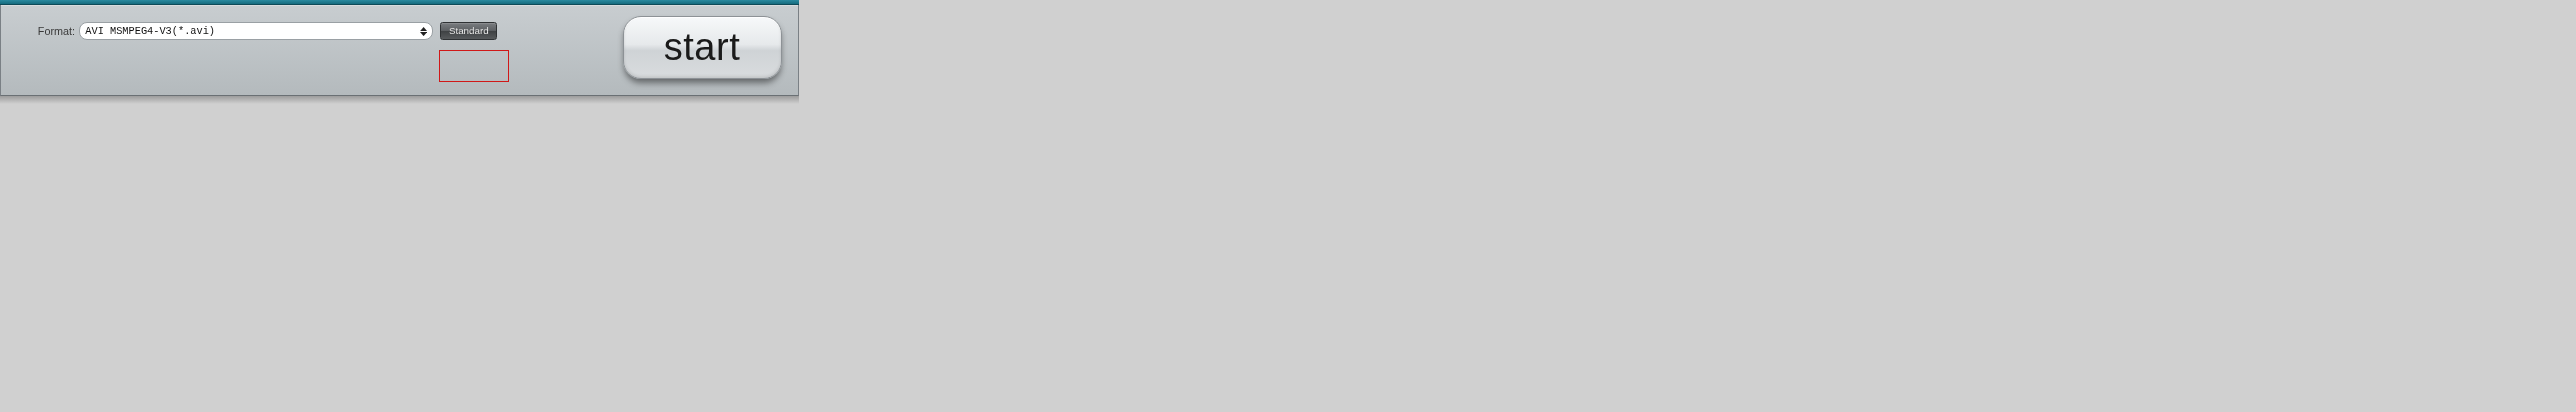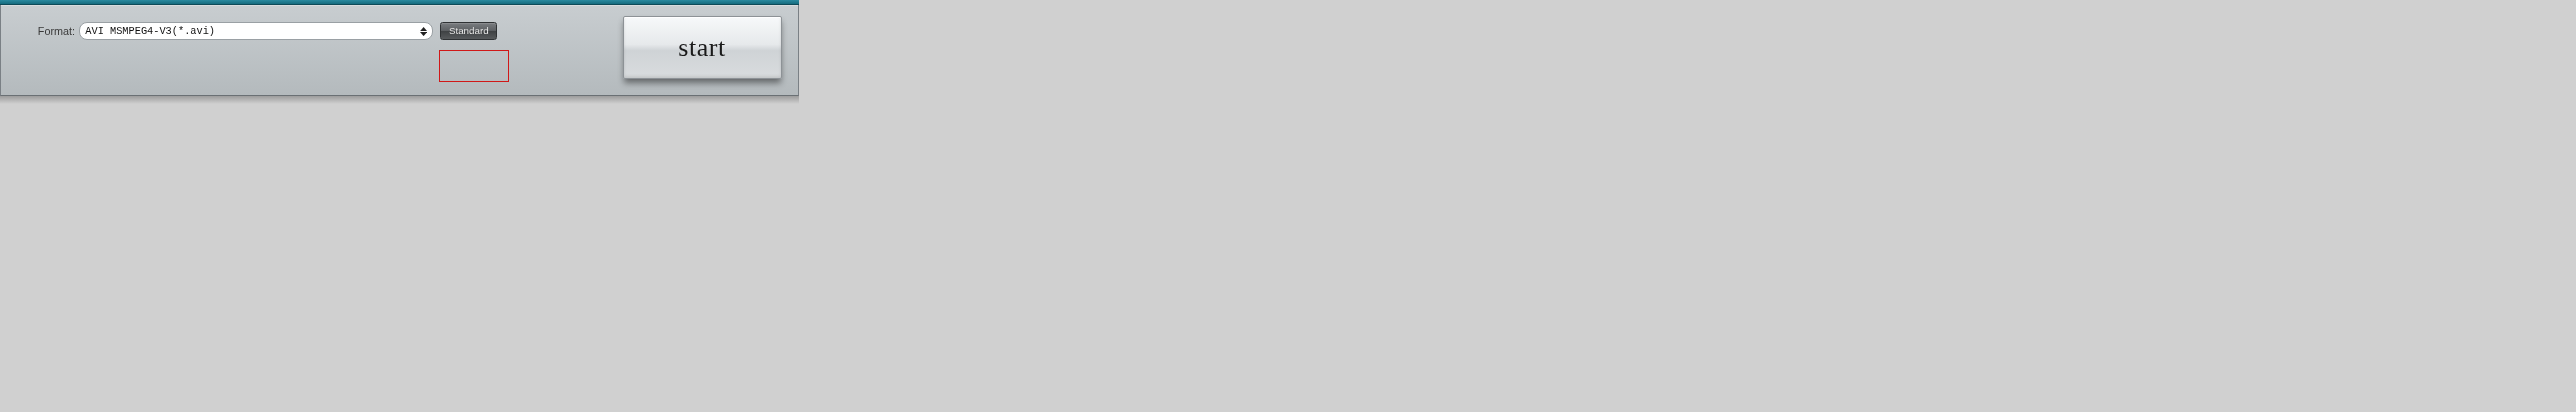--- a/index.html
+++ b/index.html
@@ -140,32 +140,32 @@
     border: 1.5px solid #d01818;
     pointer-events: none;
   }
 
   .start-btn {
     position: absolute;
     right: 16.5px;
     top: 11.3px;
     width: 157px;
     height: 61px;
-    border-radius: 2px;
+    border-radius: 18px;
     background: linear-gradient(#f7f9fa 0%, #e6e9eb 45%, #cfd3d6 55%, #d9dcde 100%);
     border: 0.5px solid #8d9296;
     box-shadow:
       inset 0 1px 0 rgba(255,255,255,0.9),
       inset 0 -1.5px 3.1px rgba(0,0,0,0.12),
       0 4.1px 6.2px -1px rgba(0,0,0,0.45);
     display: flex;
     align-items: center;
     justify-content: center;
-    font-size: 26px;
-    font-family: Liberation Serif, serif;
+    font-size: 38px;
+    font-family: Liberation Sans, sans-serif;
     color: #1a1a1a;
     letter-spacing: 0.5px;
     cursor: pointer;
     user-select: none;
   }
 
   
   .panel-shadow {
     height: 8.2px;
     background: linear-gradient(rgba(0,0,0,0.25), rgba(0,0,0,0));

